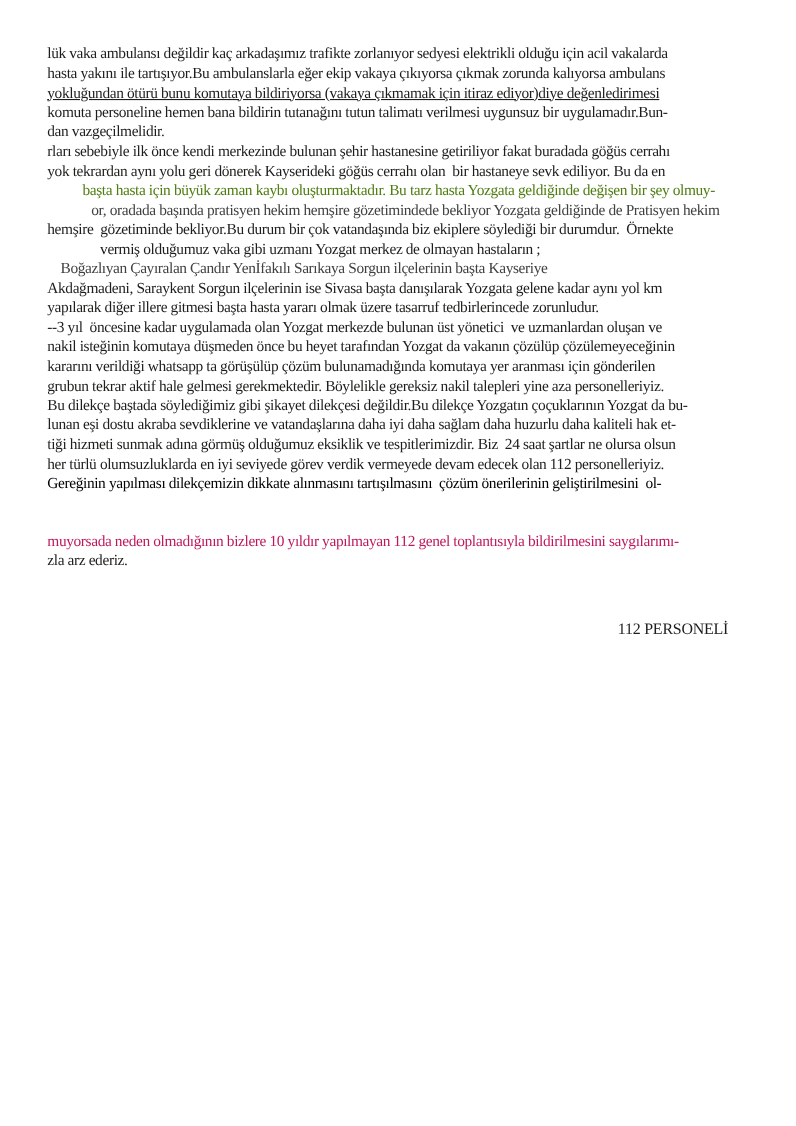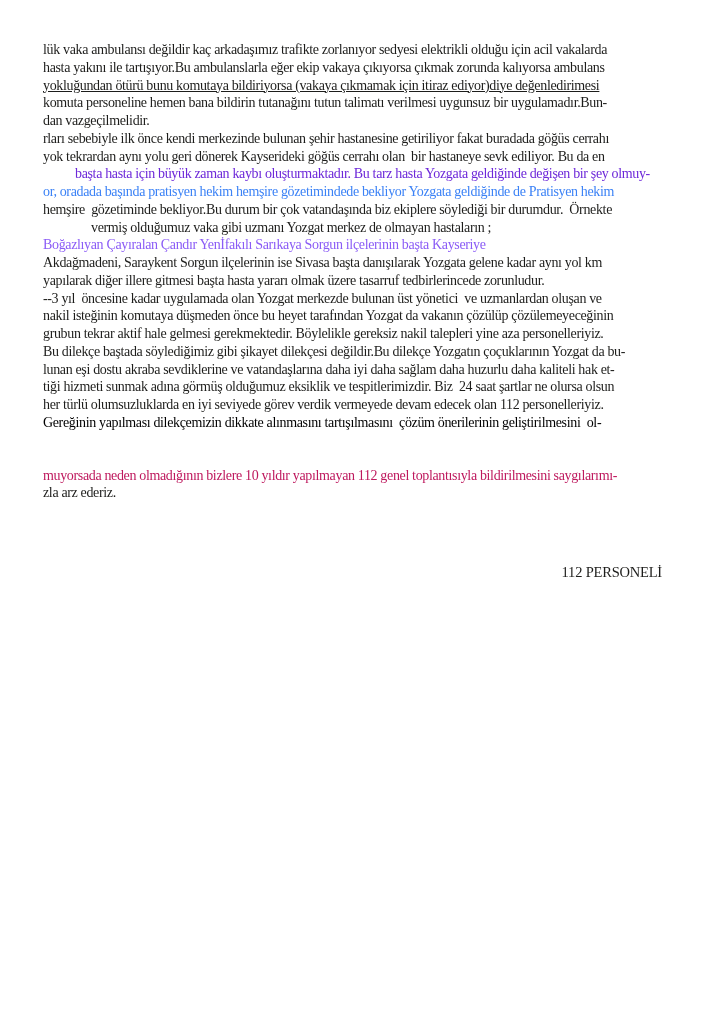--- a/index.html
+++ b/index.html
@@ -43,29 +43,30 @@
 
 <div class="page" style="background: rgb(255, 255, 255);">
   <div class="body-text" id="body-lines">
       <div class="line" style="color: rgb(29, 29, 27);">lük vaka ambulansı değildir kaç arkadaşımız trafikte zorlanıyor sedyesi elektrikli olduğu için acil vakalarda</div>
       <div class="line" style="color: rgb(29, 29, 27);">hasta yakını ile tartışıyor.Bu ambulanslarla eğer ekip vakaya çıkıyorsa çıkmak zorunda kalıyorsa ambulans</div>
       <div class="line" style="color: rgb(29, 29, 27); text-decoration: underline;">yokluğundan ötürü bunu komutaya bildiriyorsa (vakaya çıkmamak için itiraz ediyor)diye değenledirimesi</div>
       <div class="line" style="color: rgb(29, 29, 27);">komuta personeline hemen bana bildirin tutanağını tutun talimatı verilmesi uygunsuz bir uygulamadır.Bun-</div>
       <div class="line" style="color: rgb(29, 29, 27);">dan vazgeçilmelidir.</div>
       <div class="line" style="color: rgb(29, 29, 27);">rları sebebiyle ilk önce kendi merkezinde bulunan şehir hastanesine getiriliyor fakat buradada göğüs cerrahı</div>
       <div class="line" style="color: rgb(29, 29, 27);">yok tekrardan aynı yolu geri dönerek Kayserideki göğüs cerrahı olan  bir hastaneye sevk ediliyor. Bu da en</div>
-      <div class="line" style="color: #6d28d9; padding-left: 32px;">başta hasta için büyük zaman kaybı oluşturmaktadır. Bu tarz hasta Yozgata geldiğinde değişen bir şey olmuy-</div>
-      <div class="line" style="color: #3b82f6;">or, oradada başında pratisyen hekim hemşire gözetimindede bekliyor Yozgata geldiğinde de Pratisyen hekim</div>
+      <div class="line" style="color: #4d7c0f; padding-left: 32px;">başta hasta için büyük zaman kaybı oluşturmaktadır. Bu tarz hasta Yozgata geldiğinde değişen bir şey olmuy-</div>
+      <div class="line" style="color: #404040; margin-left: 40px;">or, oradada başında pratisyen hekim hemşire gözetimindede bekliyor Yozgata geldiğinde de Pratisyen hekim</div>
       <div class="line" style="color: rgb(29, 29, 27);">hemşire  gözetiminde bekliyor.Bu durum bir çok vatandaşında biz ekiplere söylediği bir durumdur.  Örnekte</div>
       <div class="line" style="color: rgb(29, 29, 27); margin-left: 48px;">vermiş olduğumuz vaka gibi uzmanı Yozgat merkez de olmayan hastaların ;</div>
-      <div class="line" style="color: #8b5cf6;">Boğazlıyan Çayıralan Çandır Yenİfakılı Sarıkaya Sorgun ilçelerinin başta Kayseriye</div>
+      <div class="line" style="color: #404040; margin-left: 12px;">Boğazlıyan Çayıralan Çandır Yenİfakılı Sarıkaya Sorgun ilçelerinin başta Kayseriye</div>
       <div class="line" style="color: rgb(29, 29, 27);">Akdağmadeni, Saraykent Sorgun ilçelerinin ise Sivasa başta danışılarak Yozgata gelene kadar aynı yol km</div>
       <div class="line" style="color: rgb(29, 29, 27);">yapılarak diğer illere gitmesi başta hasta yararı olmak üzere tasarruf tedbirlerincede zorunludur.</div>
       <div class="line" style="color: rgb(29, 29, 27);">--3 yıl  öncesine kadar uygulamada olan Yozgat merkezde bulunan üst yönetici  ve uzmanlardan oluşan ve</div>
       <div class="line" style="color: rgb(29, 29, 27);">nakil isteğinin komutaya düşmeden önce bu heyet tarafından Yozgat da vakanın çözülüp çözülemeyeceğinin</div>
+      <div class="line" style="color: rgb(29, 29, 27);">kararını verildiği whatsapp ta görüşülüp çözüm bulunamadığında komutaya yer aranması için gönderilen</div>
       <div class="line" style="color: rgb(29, 29, 27);">grubun tekrar aktif hale gelmesi gerekmektedir. Böylelikle gereksiz nakil talepleri yine aza personelleriyiz.</div>
       <div class="line" style="color: rgb(29, 29, 27);">Bu dilekçe baştada söylediğimiz gibi şikayet dilekçesi değildir.Bu dilekçe Yozgatın çoçuklarının Yozgat da bu-</div>
       <div class="line" style="color: rgb(29, 29, 27);">lunan eşi dostu akraba sevdiklerine ve vatandaşlarına daha iyi daha sağlam daha huzurlu daha kaliteli hak et-</div>
       <div class="line" style="color: rgb(29, 29, 27);">tiği hizmeti sunmak adına görmüş olduğumuz eksiklik ve tespitlerimizdir. Biz  24 saat şartlar ne olursa olsun</div>
       <div class="line" style="color: rgb(29, 29, 27);">her türlü olumsuzluklarda en iyi seviyede görev verdik vermeyede devam edecek olan 112 personelleriyiz.</div>
       <div class="line" style="color: #000000;">Gereğinin yapılması dilekçemizin dikkate alınmasını tartışılmasını  çözüm önerilerinin geliştirilmesini  ol-</div>
       <div class="line" style="color: #be185d; margin-top: 35px;">muyorsada neden olmadığının bizlere 10 yıldır yapılmayan 112 genel toplantısıyla bildirilmesini saygılarımı-</div>
       <div class="line" style="color: rgb(29, 29, 27);">zla arz ederiz.</div>
     </div>
   <div class="signature" style="color: rgb(29, 29, 27);">112 PERSONELİ</div>

